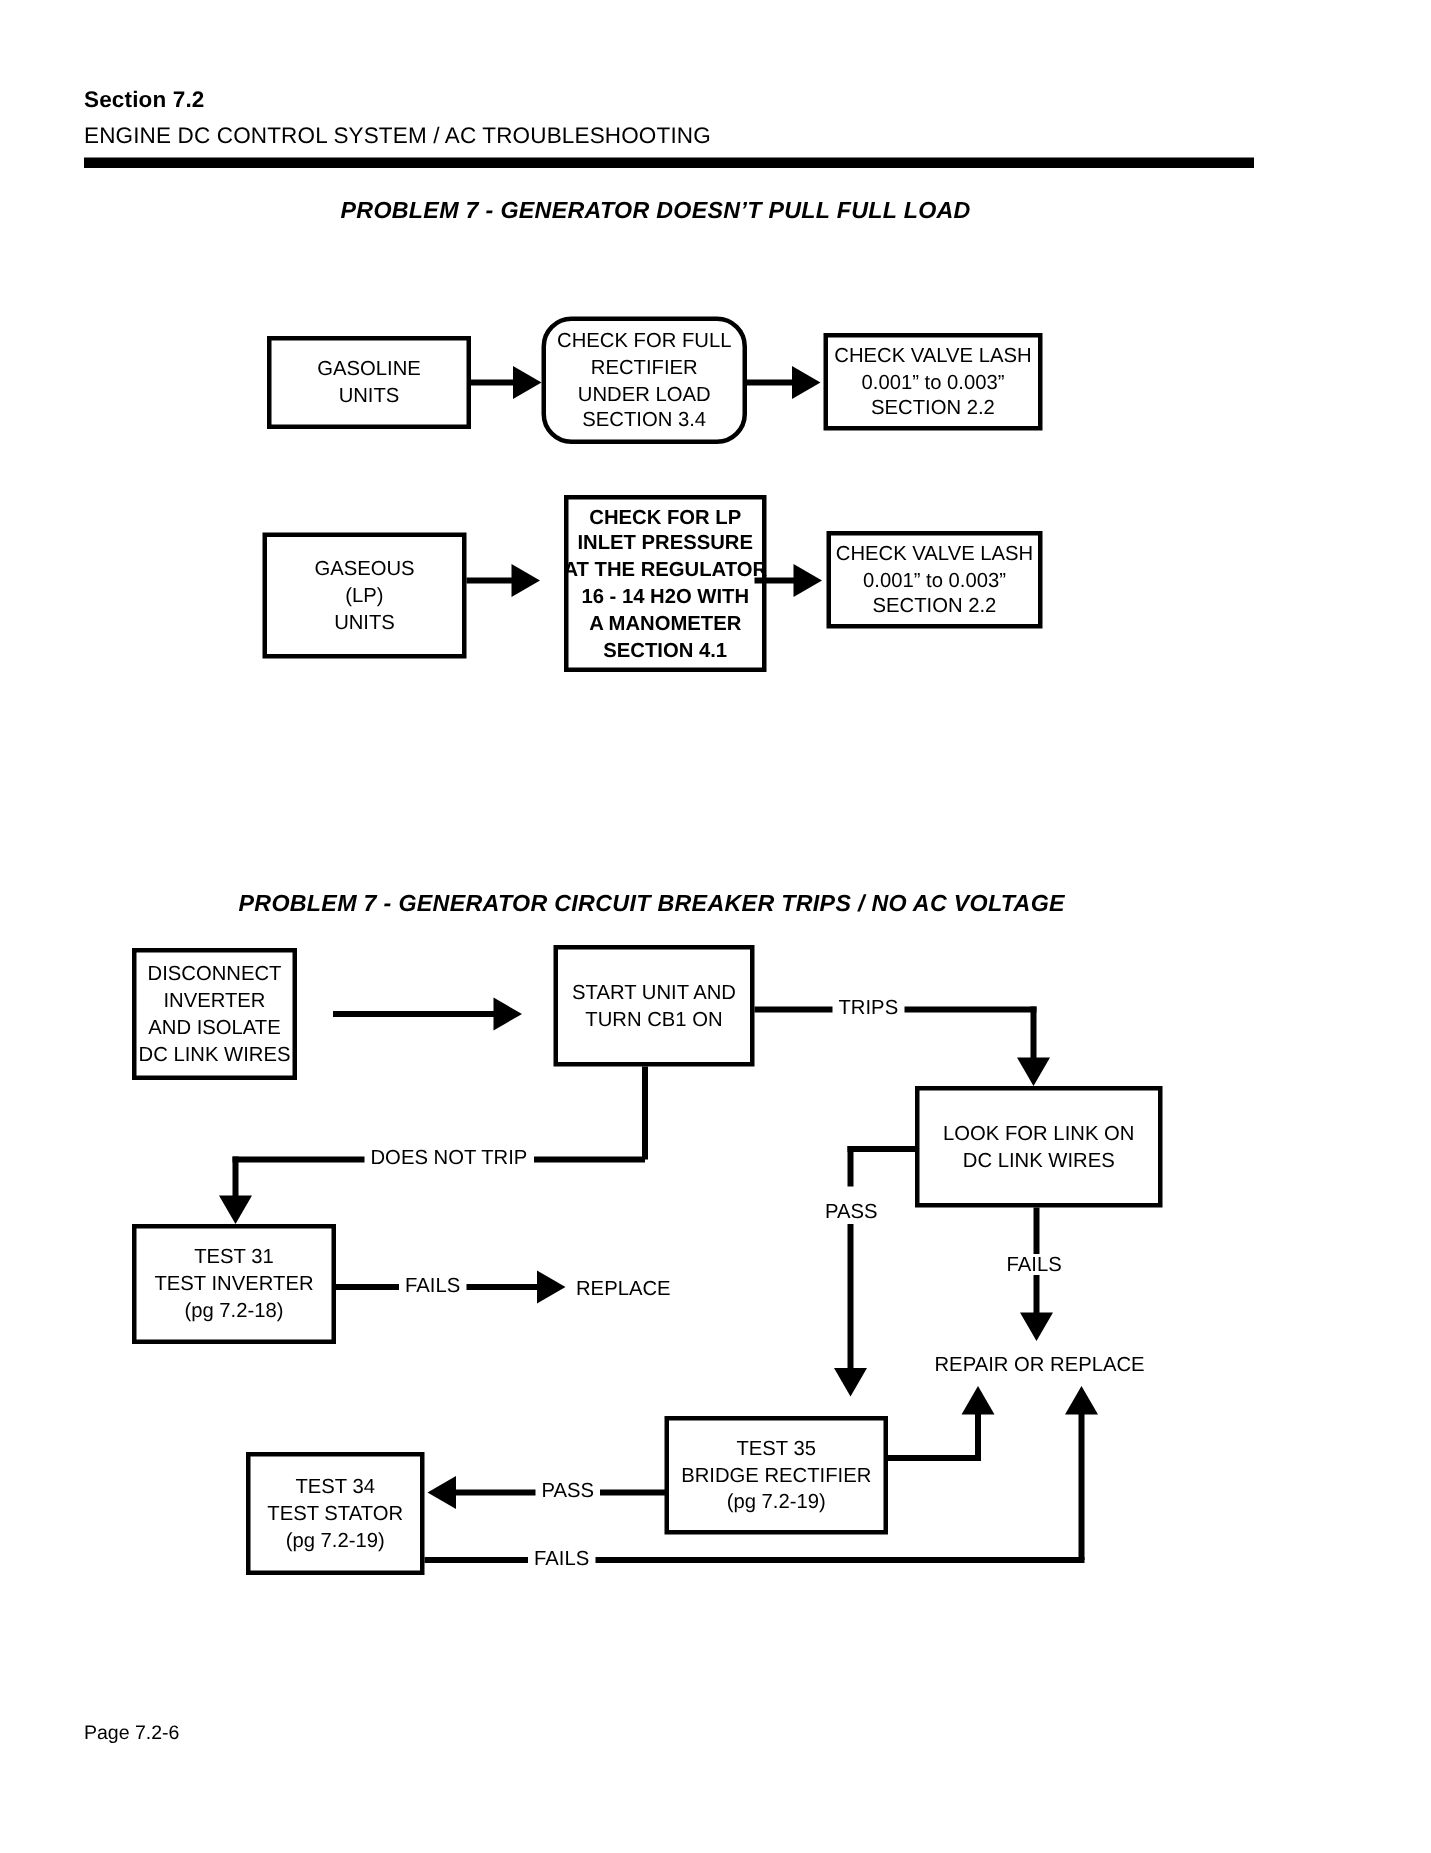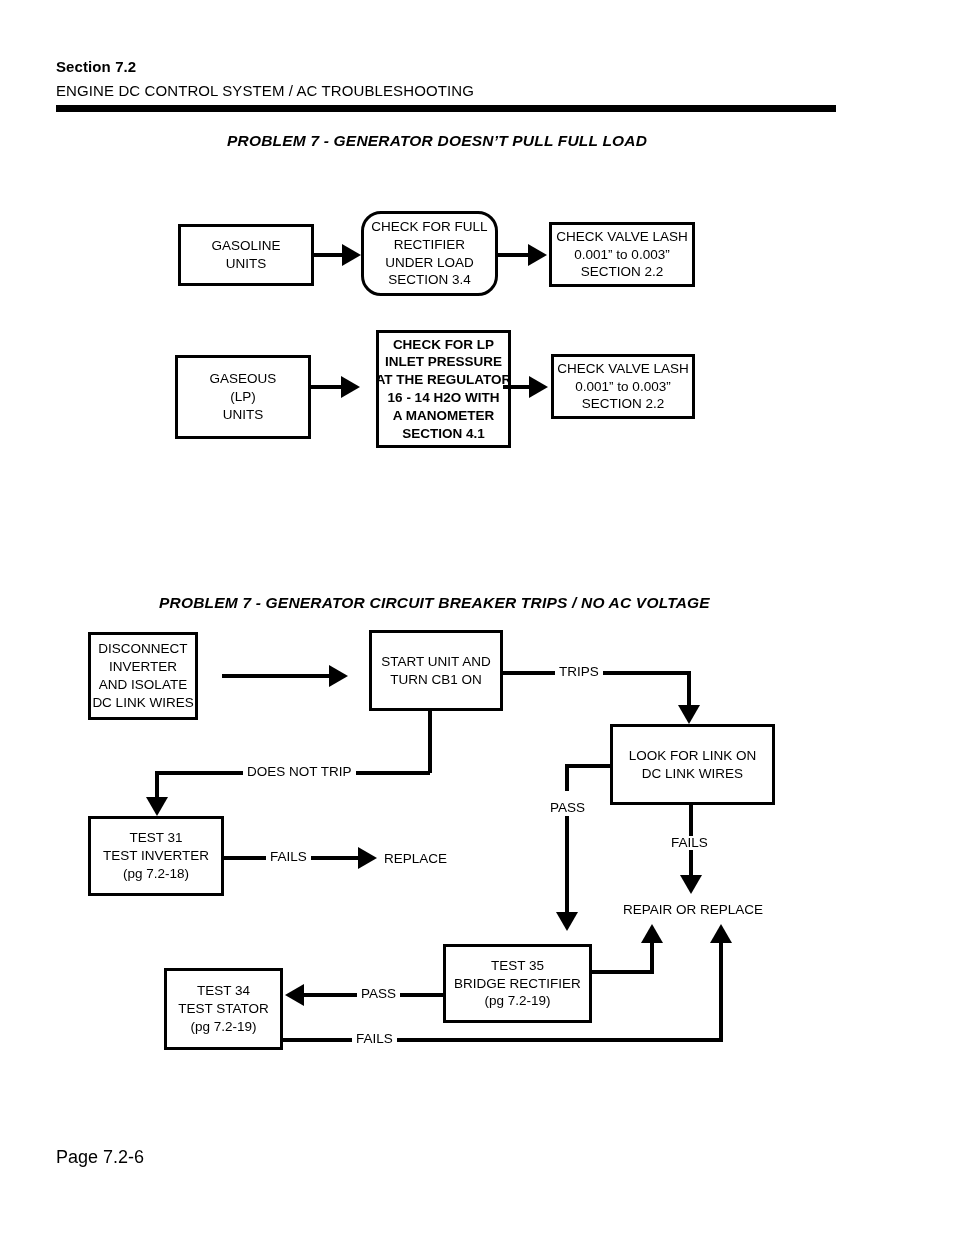--- a/index.html
+++ b/index.html
@@ -126,21 +126,21 @@
     font-size: 13.5px;
     white-space: nowrap;
     line-height: 1;
   }
 
   
   .footer {
     position: absolute;
     left: 56px;
     top: 1147px;
-    font-size: 18px;
+    font-size: 13px;
     white-space: nowrap;
     text-align: center;
   }
 </style>
 </head>
 <body>
 
 <div id="page">
 
   <div class="hdr-section">Section 7.2</div>

